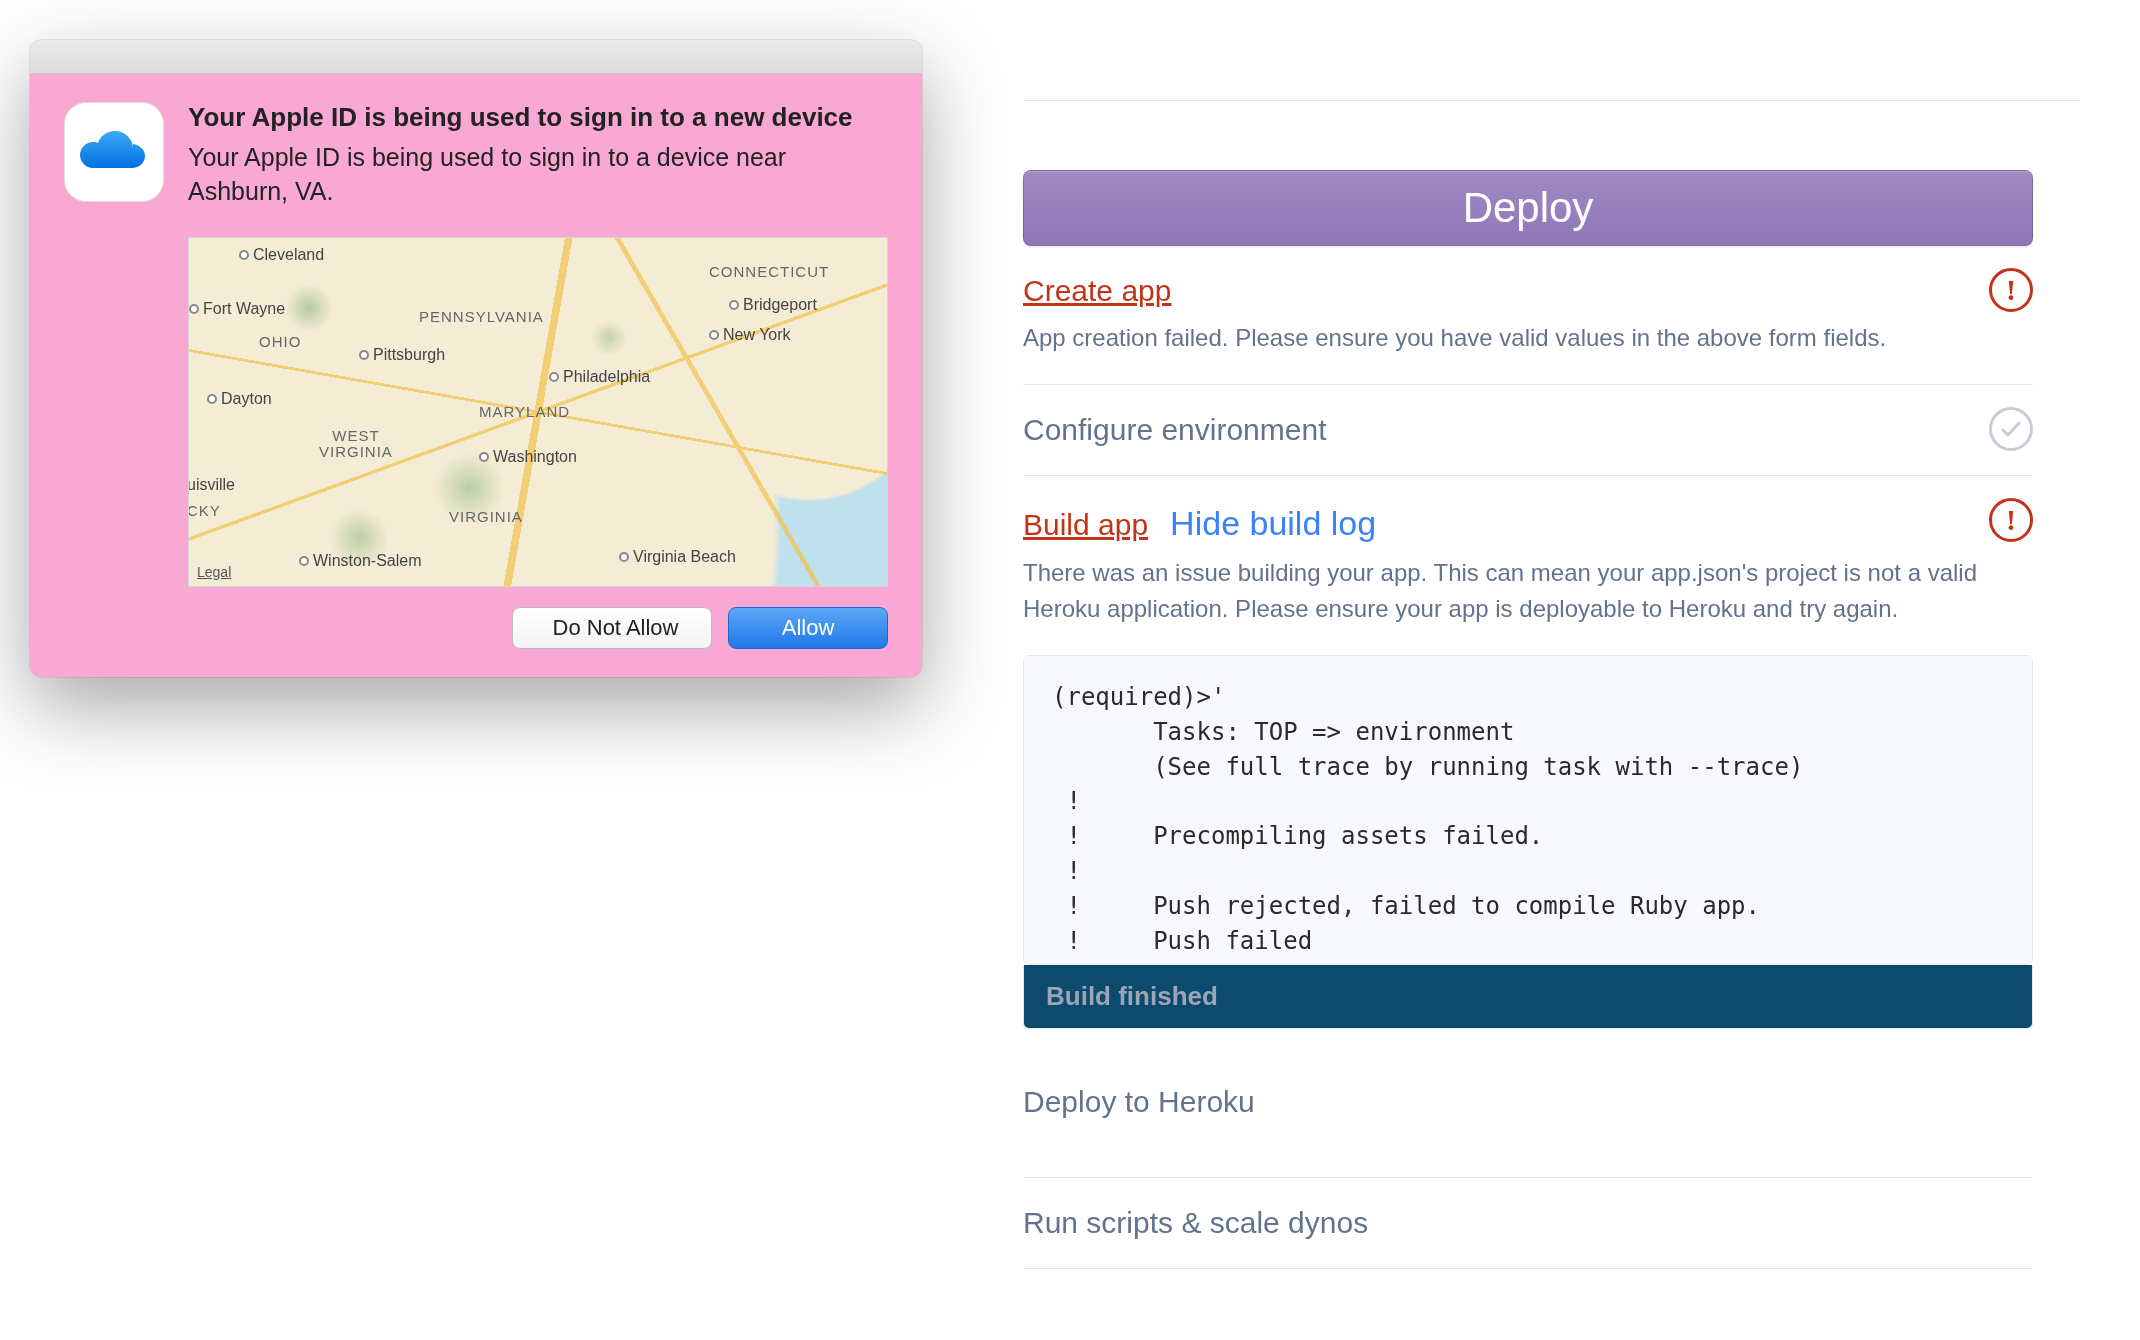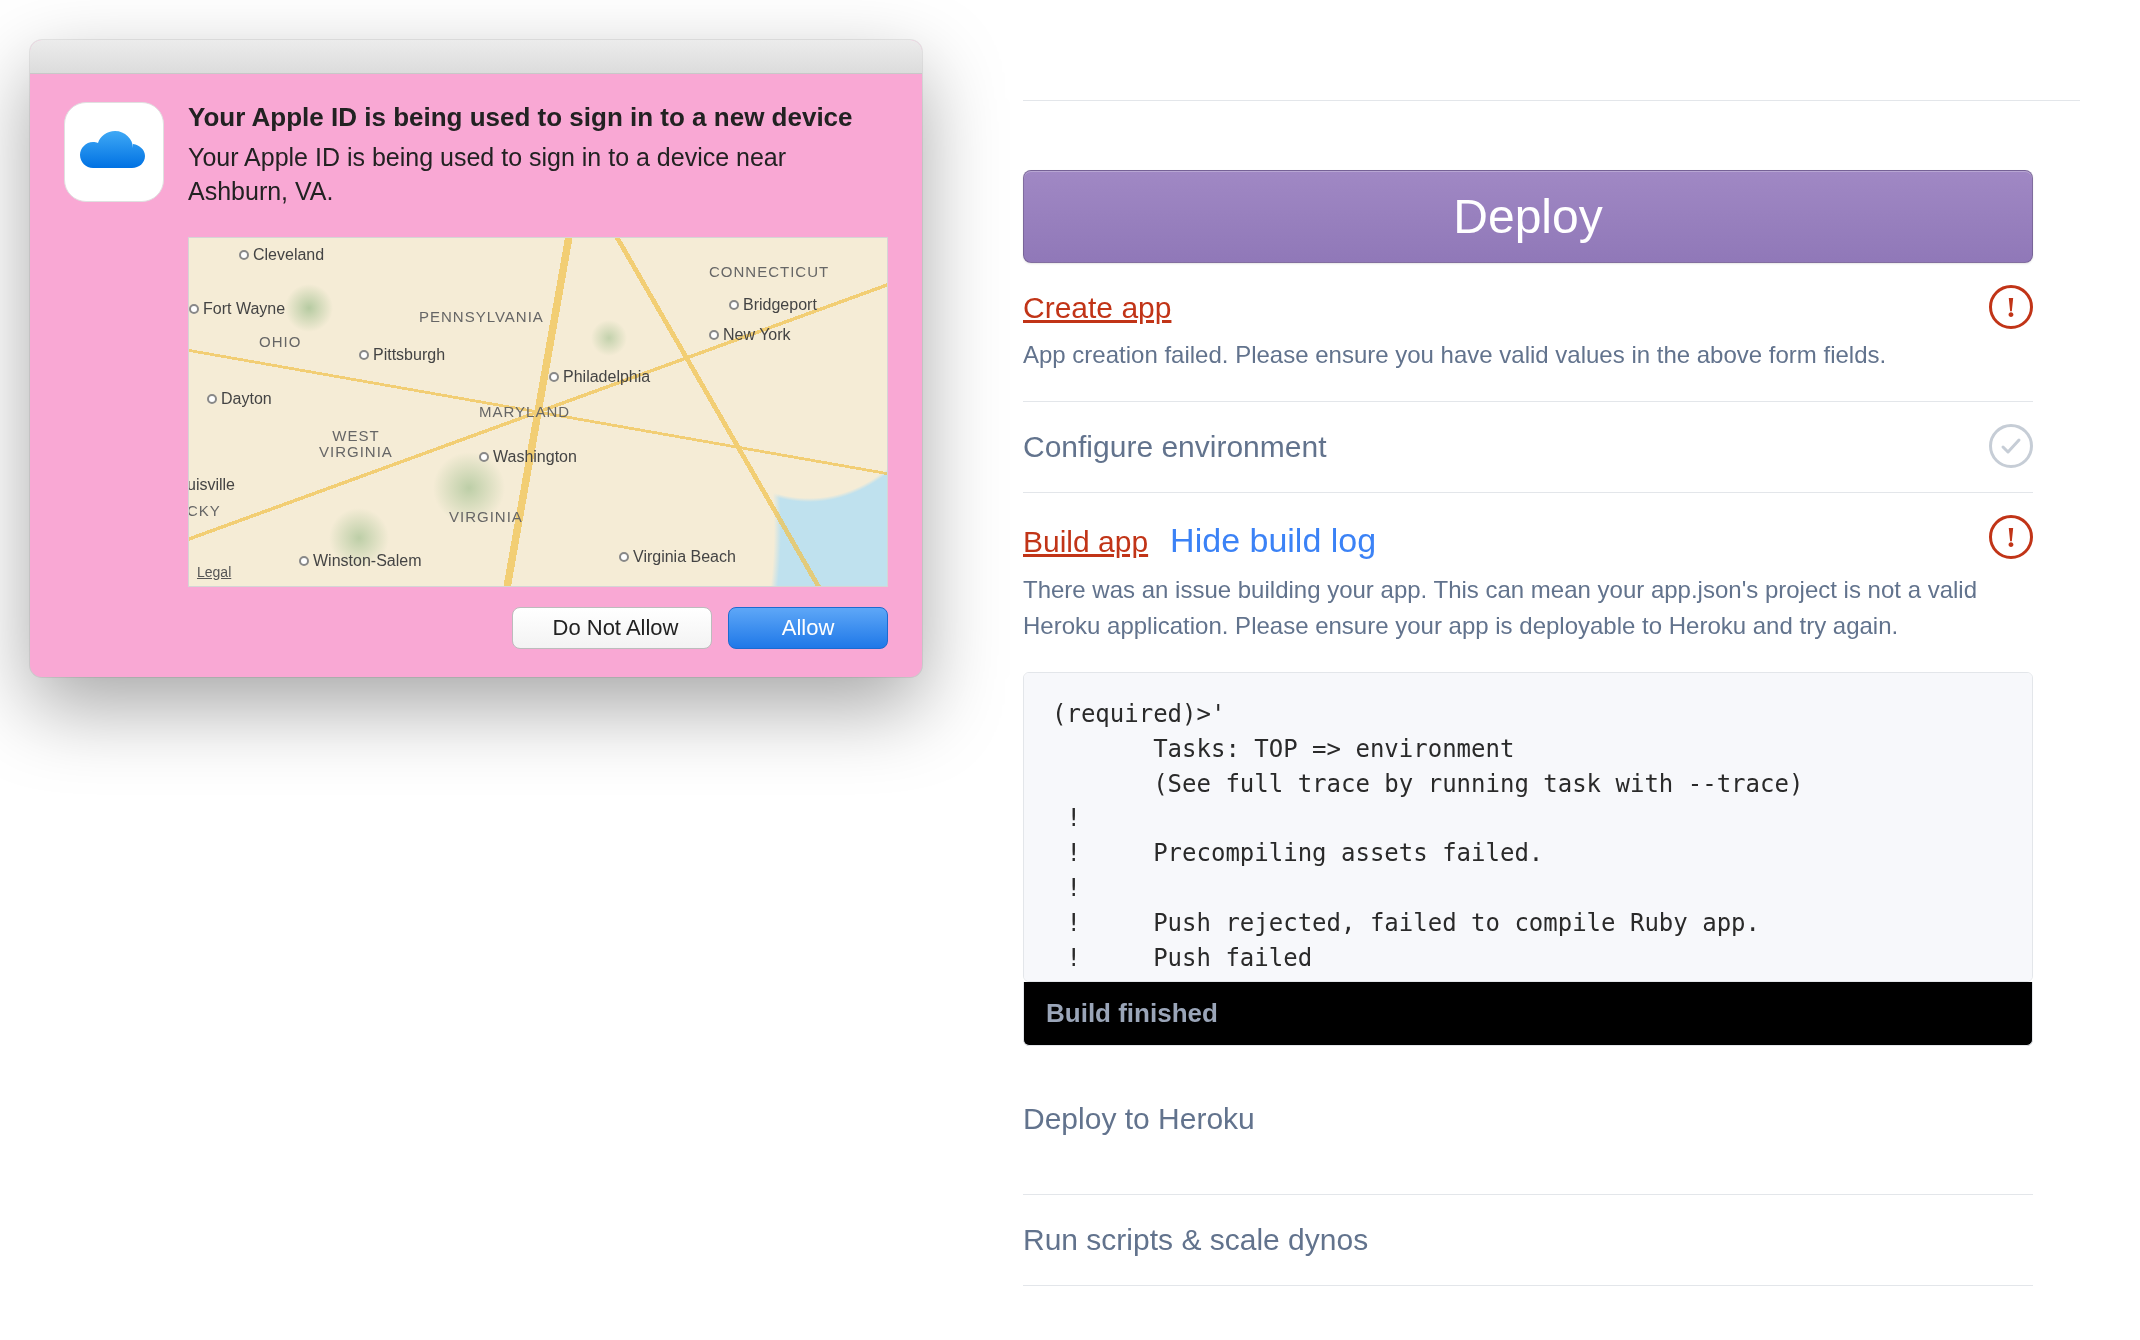--- a/index.html
+++ b/index.html
@@ -7,26 +7,26 @@
 
   
   .deploy-panel {
     position: absolute;
     left: 1023px;
     top: 100px;
     width: 1010px;
   }
   .deploy-button {
     width: 100%;
-    height: 93px;
+    height: 76px;
     border-radius: 8px;
     border: 1px solid rgba(0,0,0,0.18);
     background: linear-gradient(180deg, #a088c4 0%, #9078b8 100%);
     color: #fff;
-    font-size: 48px;
+    font-size: 42px;
     font-weight: 400;
     display: flex;
     align-items: center;
     justify-content: center;
     cursor: pointer;
     box-shadow: inset 0 1px 0 rgba(255,255,255,0.25), 0 1px 2px rgba(0,0,0,0.1);
     margin-top: 70px;
   }
 
   .section { position: relative; padding: 28px 0; border-bottom: 1px solid #e3e6ea; }
@@ -53,21 +53,21 @@
     color: #2a2a2a;
     white-space: pre;
     overflow: auto;
     height: 310px;
     margin-top: 28px;
     position: relative;
   }
   .log-box::-webkit-scrollbar { width: 14px; }
   .log-box::-webkit-scrollbar-thumb { background: #c6cdd6; border-radius: 7px; }
   .log-footer {
-    background: #000000;
+    background: #0c4a6e;
     border: 1px solid #e3e6ea;
     border-top: none;
     border-radius: 0 0 6px 6px;
     padding: 16px 22px;
     color: #9aa5b8;
     font-weight: 600;
     font-size: 26px;
   }
 
   

